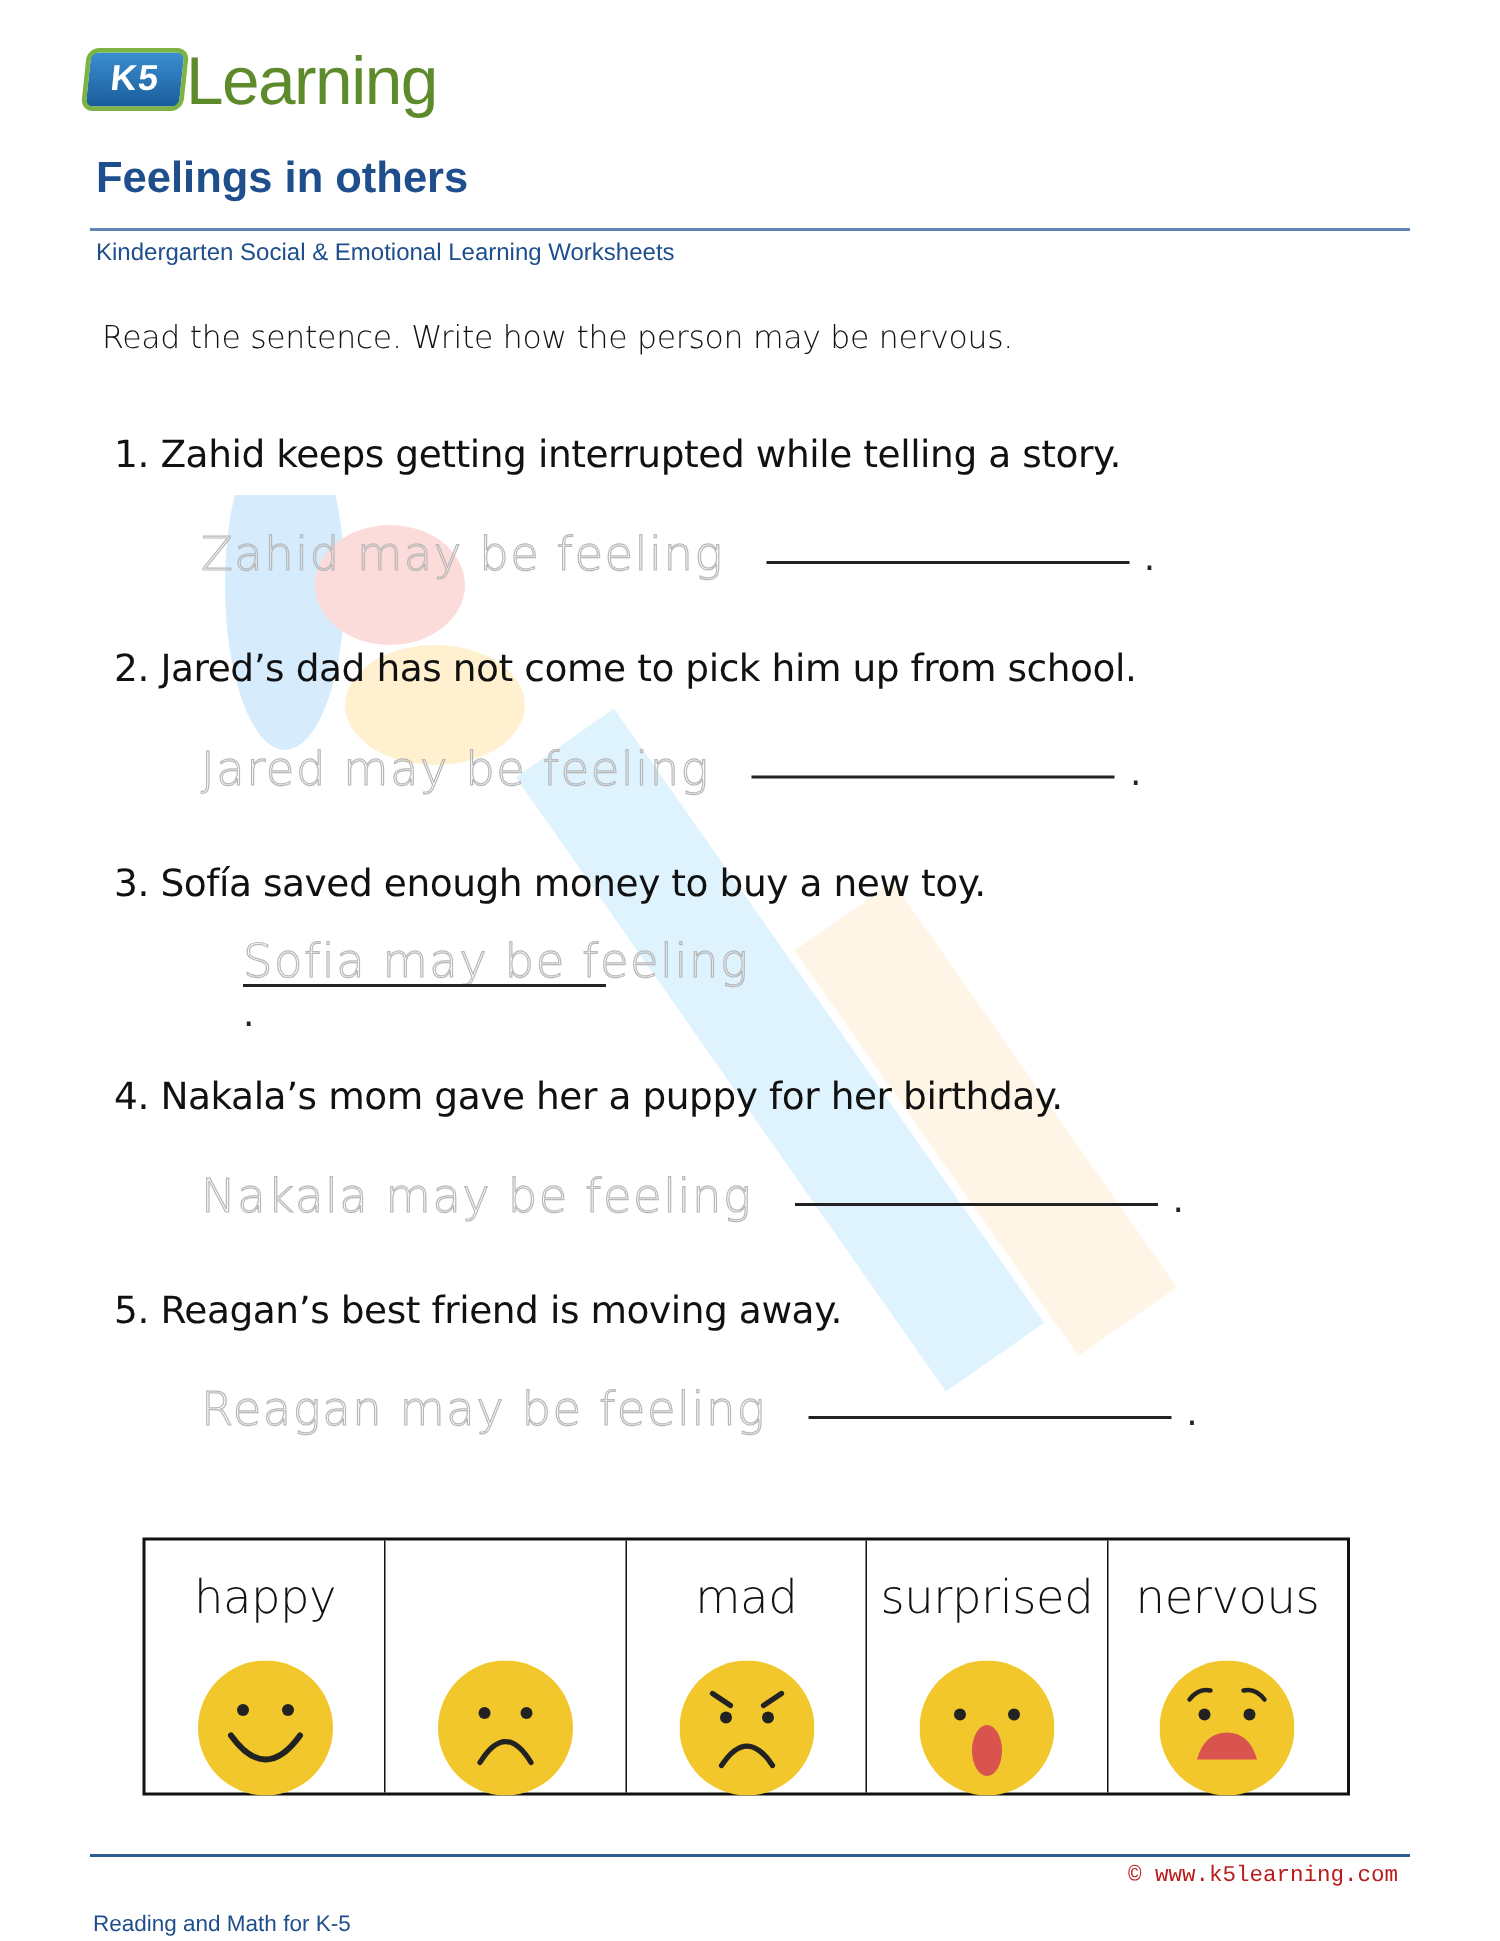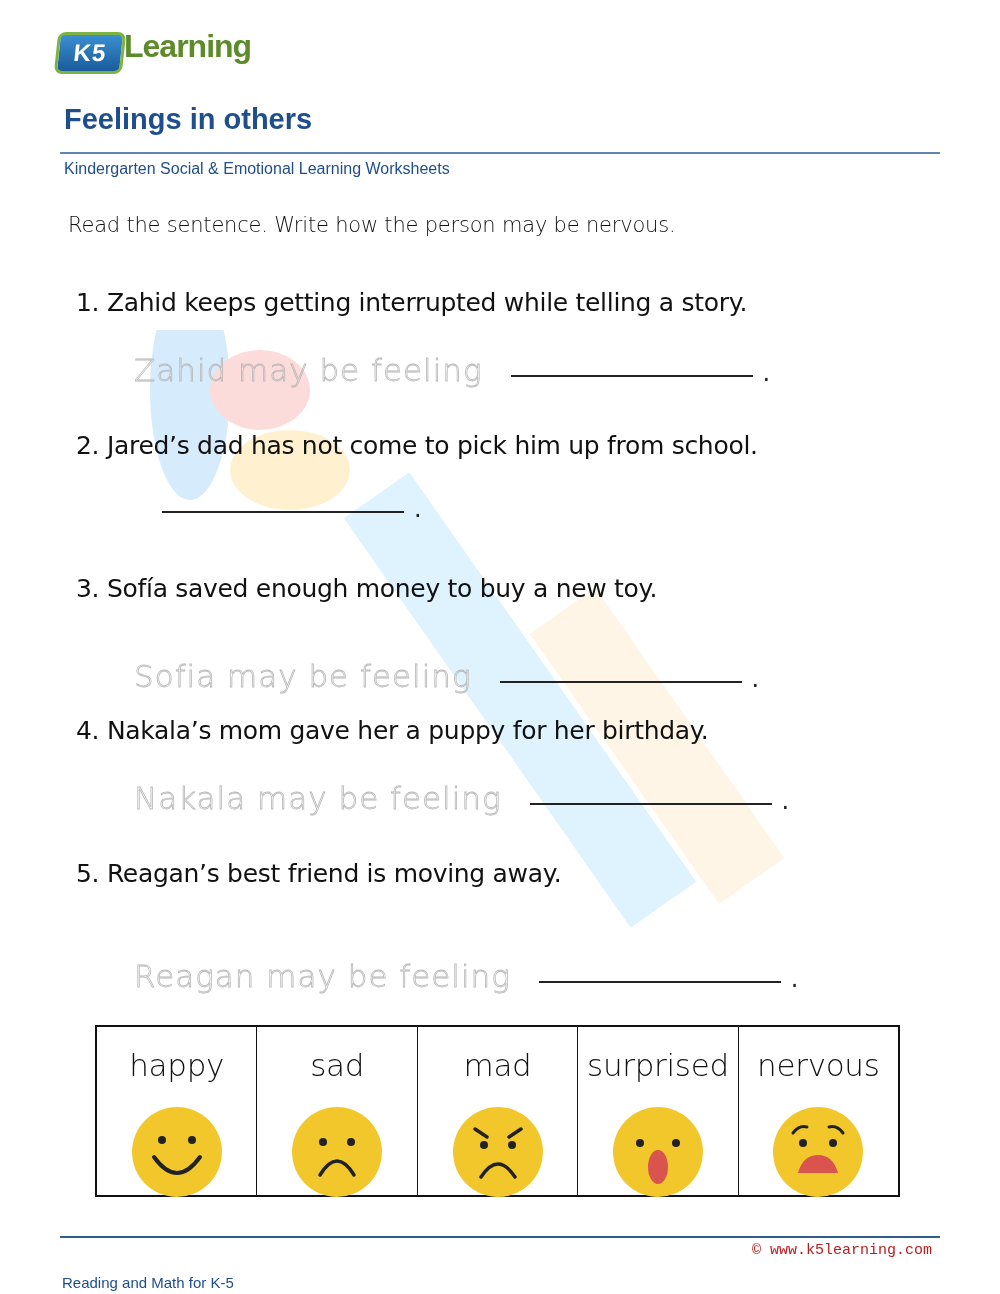--- a/index.html
+++ b/index.html
@@ -1,19 +1,19 @@
 <!DOCTYPE html>
 <html><head>
 <meta charset="utf-8">
 <style>
   html, body { margin: 0; padding: 0; background: #ffffff; }
   body { width: 1000px; height: 1294px; position: relative; overflow: hidden; font-family: "DejaVu Sans", sans-serif; }
   .logo { position: absolute; left: 56px; top: 22px; height: 50px; width: 210px; }
   .logo-badge { position: absolute; left: 0; top: 10px; width: 62px; height: 36px; background: linear-gradient(#3b8fd0, #1a5c9c); border: 3px solid #7cb342; border-radius: 8px; transform: skewX(-6deg); color: #fff; font-family: "Liberation Sans", sans-serif; font-weight: bold; font-size: 24px; line-height: 36px; text-align: center; letter-spacing: 1px; }
-  .logo-text { position: absolute; left: 68px; top: 6px; font-family: "Liberation Sans", sans-serif; font-weight: bold; font-size: 32px; color: #5d8a2a; letter-spacing: -1px; }
+  .logo-text { position: absolute; left: 68px; top: 6px; font-family: "Liberation Sans", sans-serif; font-weight: normal; font-size: 45px; color: #5d8a2a; letter-spacing: -1px; }
   .title { position: absolute; left: 64px; top: 103px; font-family: "Liberation Sans", sans-serif; font-weight: bold; font-size: 29px; color: #1f4e8c; }
   .rule { position: absolute; left: 60px; width: 880px; height: 2px; background: #5f86b3; }
   .subtitle { position: absolute; left: 64px; top: 160px; font-family: "Liberation Sans", sans-serif; font-size: 16px; color: #1f4e8c; }
   .instructions { position: absolute; left: 68px; top: 213px; font-size: 21px; color: #111; font-weight: 300; letter-spacing: -0.2px; }
   .watermark { position: absolute; left: 150px; top: 330px; width: 700px; height: 640px; pointer-events: none; opacity: 0.18; }
   .q { position: absolute; left: 76px; font-size: 25px; color: #111; letter-spacing: -0.3px; }
   .ans { position: absolute; left: 134px; display: flex; align-items: baseline; }
   .trace { font-size: 31px; color: transparent; -webkit-text-stroke: 0.8px #b8b8b8; letter-spacing: 1px; font-weight: 300; }
   .blank { display: inline-block; width: 242px; border-bottom: 2px solid #222; margin-left: 28px; height: 1px; position: relative; top: -4px; }
   .dot { font-size: 24px; color: #222; margin-left: 10px; }
@@ -56,66 +56,66 @@
   <span class="trace">Zahid may be feeling</span>
   <span class="blank"></span>
   <span class="dot">.</span>
 </div>
 
 <div class="q" style="top:431px;">
   <span>2.</span>
   <span>Jared’s dad has not come to pick him up from school.</span>
 </div>
 <div class="ans" style="top:495px;">
+  <span class="trace">Jared may be feeling</span>
   <span class="blank"></span>
   <span class="dot">.</span>
 </div>
 
 <div class="q" style="top:574px;">
   <span>3.</span>
   <span>Sofía saved enough money to buy a new toy.</span>
 </div>
-<div class="ans" style="top:658px;">
+<div class="ans" style="top:623px;flex-direction:column;">
   <span class="trace">Sofia may be feeling</span>
   <span class="blank"></span>
   <span class="dot">.</span>
 </div>
 
 <div class="q" style="top:716px;">
   <span>4.</span>
   <span>Nakala’s mom gave her a puppy for her birthday.</span>
 </div>
 <div class="ans" style="top:780px;">
   <span class="trace">Nakala may be feeling</span>
   <span class="blank"></span>
   <span class="dot">.</span>
 </div>
 
 <div class="q" style="top:859px;">
   <span>5.</span>
   <span>Reagan’s best friend is moving away.</span>
 </div>
-<div class="ans" style="top:922px;margin-top:36px;">
+<div class="ans" style="top:922px;">
   <span class="trace">Reagan may be feeling</span>
   <span class="blank"></span>
   <span class="dot">.</span>
 </div>
 
 <div class="emo-table">
   <div class="emo-cell">
     <div class="emo-label">happy</div>
     <svg class="face" viewBox="0 0 90 90">
       <ellipse cx="45" cy="45" rx="45" ry="45" fill="#f2c72c"></ellipse>
       <circle cx="30" cy="33" r="4" fill="#222"></circle>
         <circle cx="60" cy="33" r="4" fill="#222"></circle>
       <path d="M22 50 Q45 82 68 50" stroke="#222" stroke-width="4" fill="none" stroke-linecap="round"></path>
     </svg>
   </div>
   <div class="emo-cell">
-    <div class="emo-label">sad</div>
     <svg class="face" viewBox="0 0 90 90">
       <ellipse cx="45" cy="45" rx="45" ry="45" fill="#f2c72c"></ellipse>
       <circle cx="31" cy="35" r="4" fill="#222"></circle>
         <circle cx="59" cy="35" r="4" fill="#222"></circle>
       <path d="M28 68 Q45 40 62 68" stroke="#222" stroke-width="3.5" fill="none" stroke-linecap="round"></path>
     </svg>
   </div>
   <div class="emo-cell">
     <div class="emo-label">mad</div>
     <svg class="face" viewBox="0 0 90 90">

